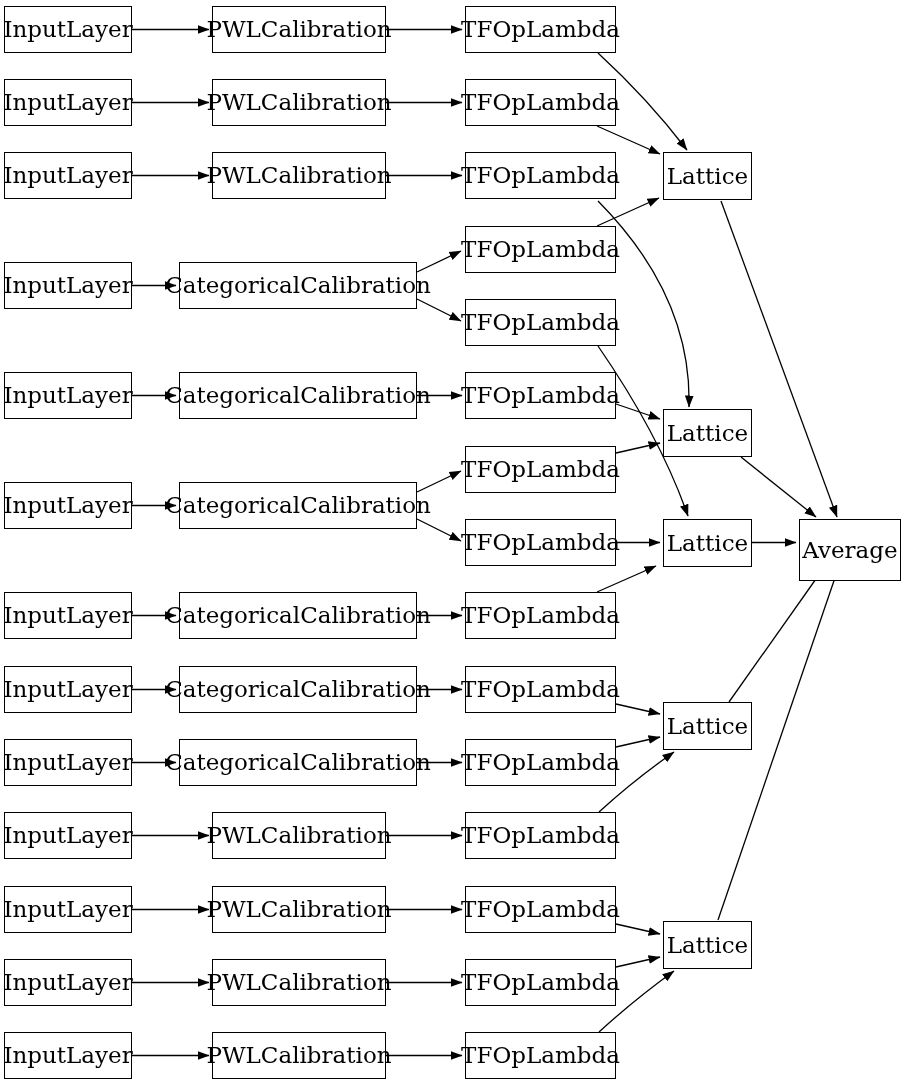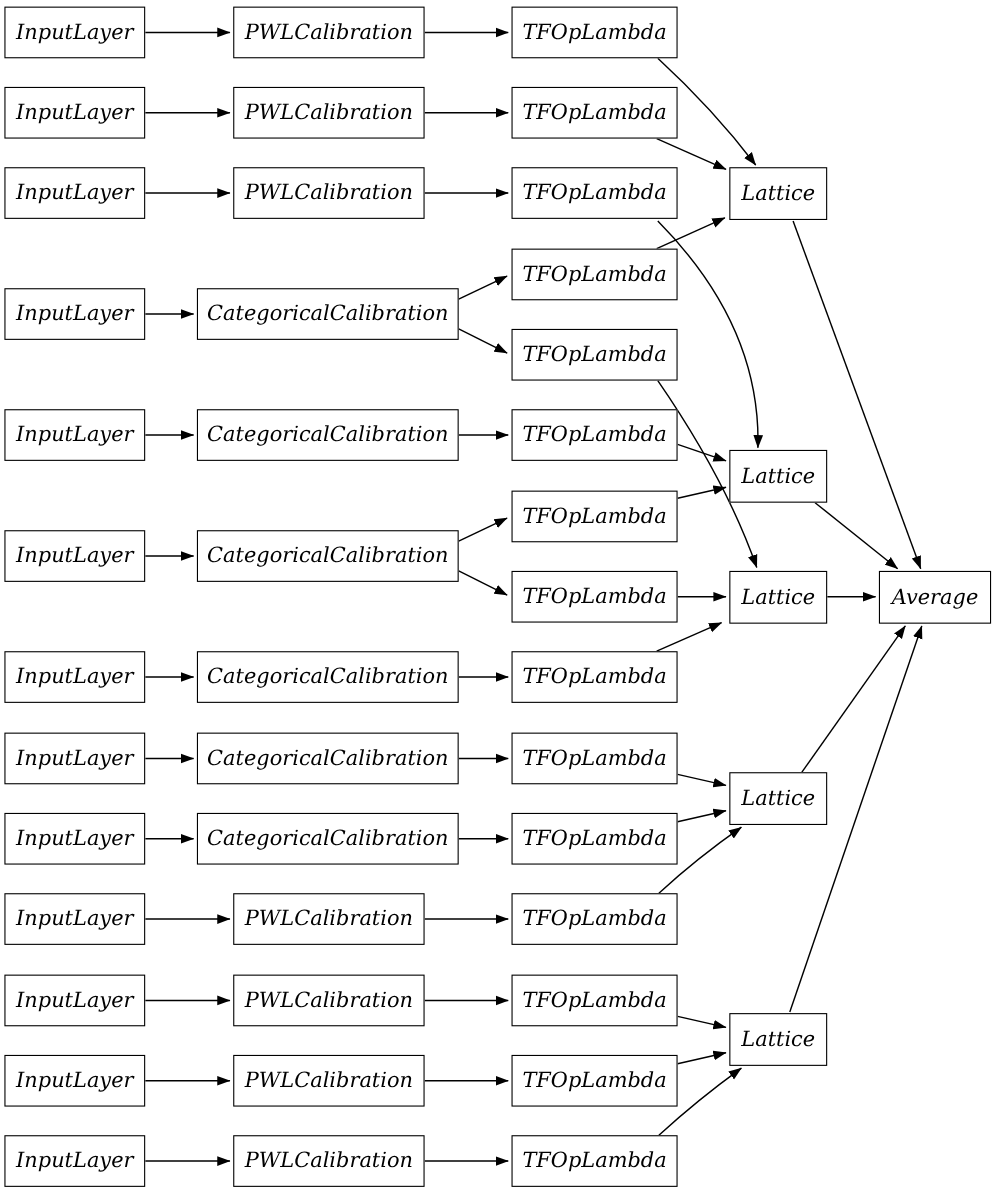--- a/index.html
+++ b/index.html
@@ -11,25 +11,24 @@
   }
   .edge-layer { position: absolute; left: 0; top: 0; }
   .node {
     position: absolute;
     box-sizing: border-box;
     background: #ffffff;
     border: 1.4px solid #000000;
     display: flex;
     align-items: center;
     justify-content: center;
-    font-size: 19px;
+    font-size: 23px;
     color: #000000;
     white-space: nowrap;
     line-height: 1;
-    font-style: italic;
   }
 </style>
 </head>
 <body>
 
 <div class="stage" style="width: 905px; height: 1087px; background: rgb(255, 255, 255);">
   <svg class="edge-layer" xmlns="http://www.w3.org/2000/svg" width="905" height="1087" viewBox="0 0 905 1087">
     <defs>
       <marker id="arrowhead" markerUnits="userSpaceOnUse" markerWidth="13" markerHeight="10" refX="11.5" refY="5" orient="auto">
         <path id="arrowhead-path" d="M0,0.6 L12,5 L0,9.4 z" fill="#000000"></path>
@@ -216,17 +215,17 @@
       </div>
       <div class="node" style="left: 663px; top: 519px; width: 89px; height: 48px; background: rgb(255, 255, 255); border-color: rgb(0, 0, 0); color: rgb(0, 0, 0);">
         <span>Lattice</span>
       </div>
       <div class="node" style="left: 663px; top: 702px; width: 89px; height: 48px; background: rgb(255, 255, 255); border-color: rgb(0, 0, 0); color: rgb(0, 0, 0);">
         <span>Lattice</span>
       </div>
       <div class="node" style="left: 663px; top: 921px; width: 89px; height: 48px; background: rgb(255, 255, 255); border-color: rgb(0, 0, 0); color: rgb(0, 0, 0);">
         <span>Lattice</span>
       </div>
-      <div class="node" style="left: 799px; top: 519px; width: 102px; height: 48px; background: rgb(255, 255, 255); border-color: rgb(0, 0, 0); color: rgb(0, 0, 0);">
+      <div class="node" style="left: 799px; top: 519px; width: 102px; height: 62px; background: rgb(255, 255, 255); border-color: rgb(0, 0, 0); color: rgb(0, 0, 0);">
         <span>Average</span>
       </div>
     </div>
 </div>
 
 </body></html>

